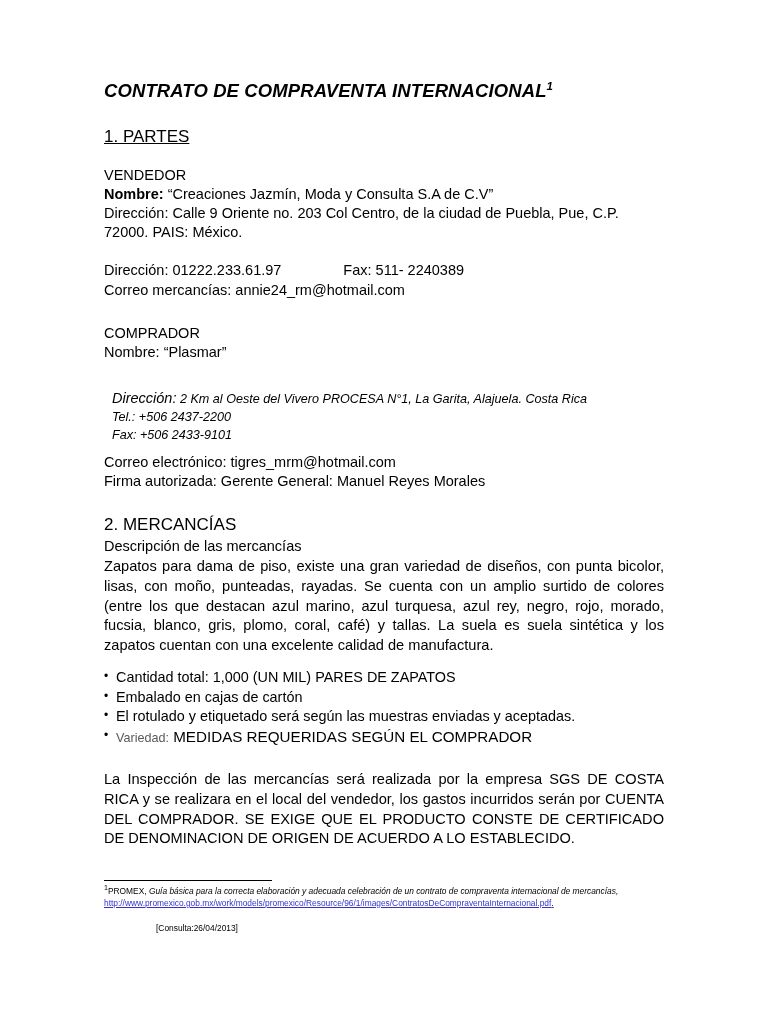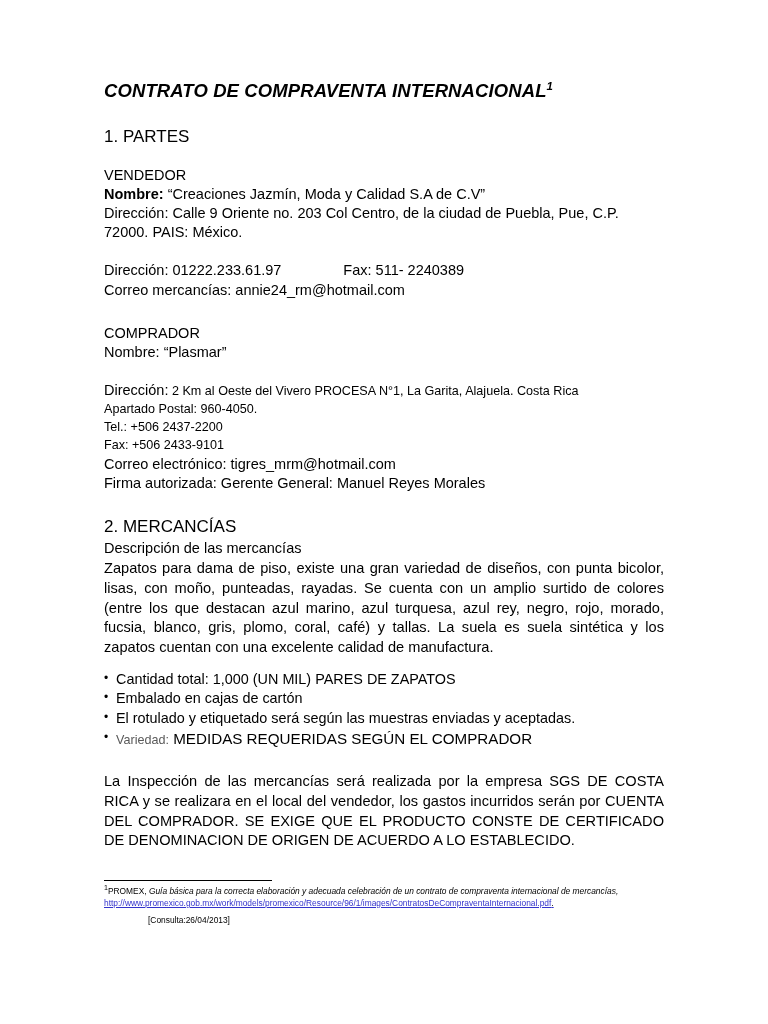--- a/index.html
+++ b/index.html
@@ -45,20 +45,21 @@
     vertical-align: super;
     line-height: 0;
   }
 
   
   .section-heading {
     font-size: 17px;
     font-weight: normal;
     margin: 0 0 18px 0;
     line-height: 1.2;
+    text-decoration: underline;
   }
   .section-heading-merch {
     font-size: 17px;
     font-weight: normal;
     margin: 0 0 1px 0;
     line-height: 1.2;
   }
 
   
   .party-label {
@@ -90,21 +91,22 @@
 
   .tel-line .fax-spacer {
     display: inline-block;
     width: 62px;
   }
 
   
   .buyer-addr {
     font-size: 12.6px;
     line-height: 1.42;
-    margin: 0;
+    margin: 8px;
+    font-style: italic;
   }
   .buyer-addr .lead {
     font-size: 14.5px;
   }
   .buyer-sign {
     font-size: 14.5px;
     line-height: 1.33;
     margin: 0;
   }
 
@@ -190,55 +192,54 @@
     text-decoration: underline;
     word-break: break-all;
   }
   .footnote-url .trail {
     color: #000;
     text-decoration: none;
   }
   .footnote-date {
     font-size: 8.4px;
     line-height: 1.5;
-    margin: 4px;
+    margin: 12px;
     padding-left: 40px;
   }
 </style>
 </head>
 <body>
 
 <div class="page">
 
   <div class="content">
 
     <h1 class="doc-title"><span>CONTRATO DE COMPRAVENTA INTERNACIONAL</span><sup>1</sup></h1>
 
     <h2 class="section-heading">1. PARTES</h2>
 
     <p class="party-label">VENDEDOR</p>
-    <p class="party-name"><b>Nombre:</b> <span>“Creaciones Jazmín, Moda y Calidad S.A de C.V”</span></p>
+    <p class="party-name"><b>Nombre:</b> <span>“Creaciones Jazmín, Moda y Consulta S.A de C.V”</span></p>
 
     <p class="addr-block addr-seller">Dirección: Calle 9 Oriente no. 203 Col Centro, de la ciudad de Puebla, Pue, C.P. 72000.  PAIS: México.</p>
 
     <div class="contact-block">
       <div class="tel-line"><span>Dirección: 01222.233.61.97</span><span class="fax-spacer"></span><span>Fax: 511- 2240389</span></div>
       <div>Correo mercancías: annie24_rm@hotmail.com</div>
     </div>
 
     <div class="gap-lg"></div>
 
     <p class="party-label">COMPRADOR</p>
     <p class="party-name">Nombre: “Plasmar”</p>
 
     <div class="gap-md"></div>
 
     <div class="buyer-addr">
       <div><span class="lead">Dirección:</span><span> 2 Km al Oeste del Vivero PROCESA N°1, La Garita, Alajuela. Costa Rica</span></div>
-      <div>Apartado Postal: 960-4050.</div>
       <div>Tel.: +506 2437-2200</div>
       <div>Fax: +506 2433-9101</div>
     </div>
     <p class="buyer-sign"> Correo electrónico: tigres_mrm@hotmail.com</p>
     <p class="buyer-sign">Firma autorizada: Gerente General: Manuel Reyes Morales</p>
 
     <div class="gap-lg"></div>
 
     <h2 class="section-heading-merch">2. MERCANCÍAS</h2>
     <p class="sub-heading">Descripción de las mercancías</p>

